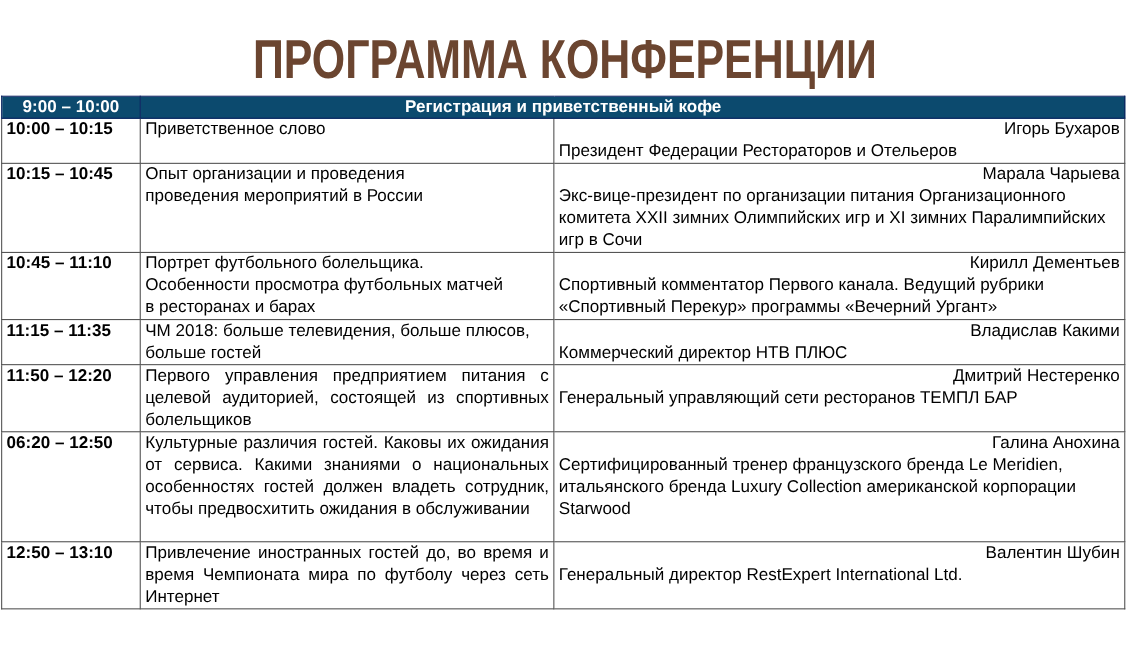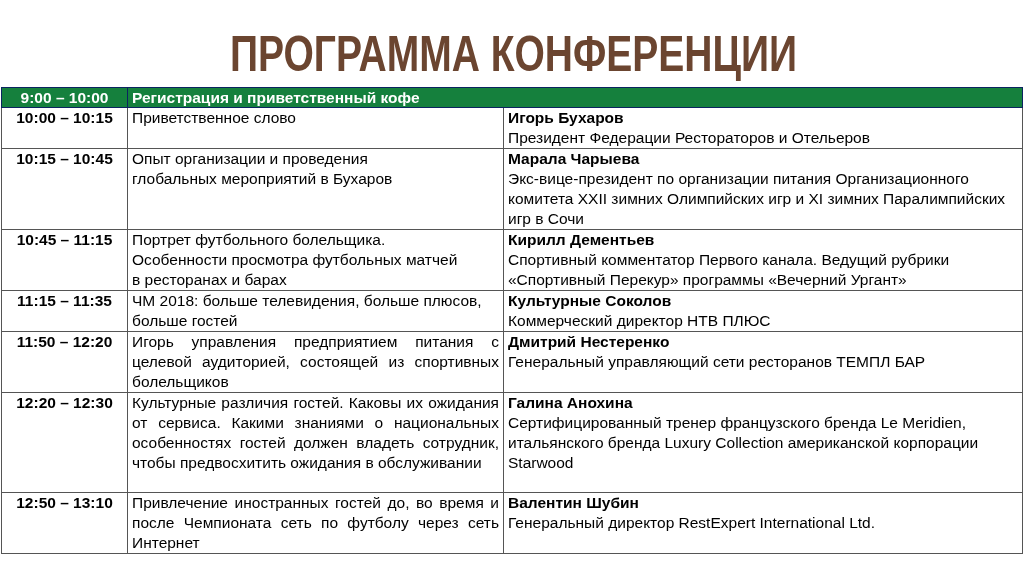--- a/index.html
+++ b/index.html
@@ -9,27 +9,27 @@
                 display: flex; justify-content: center; align-items: center; }
   .title { font-family: "Liberation Sans", sans-serif; font-weight: bold; font-size: 50px;
            color: #6b4530; letter-spacing: 0px; transform: scaleX(0.78); transform-origin: center;
            line-height: 56px; white-space: nowrap; }
   table.program { position: absolute; top: 87px; left: 1px; width: 1021px;
                   border-collapse: collapse; table-layout: fixed; font-size: 15.5px; line-height: 20px; }
   table.program td { border: 1px solid #555; padding: 0 4px; vertical-align: top; }
   col.c-time { width: 126px; }
   col.c-topic { width: 376px; }
   col.c-speaker { width: 519px; }
-  tr.band td { background: #15803d; color: #fff; font-weight: bold; height: 19px; line-height: 19px; border-color: #0b2460; }
+  tr.band td { background: #0c4a6e; color: #fff; font-weight: bold; height: 19px; line-height: 19px; border-color: #0b2460; }
   tr.band td.band-time { text-align: center; }
-  tr.band td.band-label { padding-right: 130px; }
-  td.time { font-weight: bold; text-align: center; padding-right: 10px; }
+  tr.band td.band-label { text-align: center; padding-right: 130px; }
+  td.time { font-weight: bold; text-align: left; padding-right: 10px; }
   td.topic { font-weight: normal; }
   td.topic.justify { text-align: justify; text-align-last: left; }
-  .spk-name { font-weight: bold; display: block; }
+  .spk-name { font-weight: normal; display: block; text-align: right; }
   .spk-role { display: block; }
 </style>
 </head>
 <body>
 
 <div class="title-wrap">
   <div class="title">ПРОГРАММА КОНФЕРЕНЦИИ</div>
 </div>
 
 <table class="program">
@@ -46,60 +46,60 @@
     <tr style="height:40px">
       <td class="time">10:00 – 10:15</td>
       <td class="topic">Приветственное слово</td>
       <td>
         <span class="spk-name">Игорь Бухаров</span>
         <span class="spk-role">Президент Федерации Рестораторов и Отельеров</span>
       </td>
     </tr>
     <tr style="height:80px">
       <td class="time">10:15 – 10:45</td>
-      <td class="topic" style="padding-right:60px">Опыт организации и проведения глобальных мероприятий в Бухаров</td>
+      <td class="topic" style="padding-right:60px">Опыт организации и проведения проведения мероприятий в России</td>
       <td>
         <span class="spk-name">Марала Чарыева</span>
         <span class="spk-role" style="padding-right:6px">Экс-вице-президент по организации питания Организационного комитета XXII зимних Олимпийских игр и XI зимних Паралимпийских игр в Сочи</span>
       </td>
     </tr>
     <tr style="height:60px">
-      <td class="time">10:45 – 11:15</td>
+      <td class="time">10:45 – 11:10</td>
       <td class="topic" style="padding-right:40px">Портрет футбольного болельщика. Особенности просмотра футбольных матчей в ресторанах и барах</td>
       <td>
         <span class="spk-name">Кирилл Дементьев</span>
         <span class="spk-role" style="padding-right:60px">Спортивный комментатор Первого канала. Ведущий рубрики «Спортивный Перекур» программы «Вечерний Ургант»</span>
       </td>
     </tr>
     <tr style="height:40px">
       <td class="time">11:15 – 11:35</td>
       <td class="topic" style="padding-right:20px">ЧМ 2018: больше телевидения, больше плюсов, больше гостей</td>
       <td>
-        <span class="spk-name">Культурные Соколов</span>
+        <span class="spk-name">Владислав Какими</span>
         <span class="spk-role">Коммерческий директор НТВ ПЛЮС</span>
       </td>
     </tr>
     <tr style="height:60px">
       <td class="time">11:50 – 12:20</td>
-      <td class="topic justify">Игорь управления предприятием питания с целевой аудиторией, состоящей из спортивных болельщиков</td>
+      <td class="topic justify">Первого управления предприятием питания с целевой аудиторией, состоящей из спортивных болельщиков</td>
       <td>
         <span class="spk-name">Дмитрий Нестеренко</span>
         <span class="spk-role">Генеральный управляющий сети ресторанов ТЕМПЛ БАР</span>
       </td>
     </tr>
     <tr style="height:100px">
-      <td class="time">12:20 – 12:30</td>
+      <td class="time">06:20 – 12:50</td>
       <td class="topic justify">Культурные различия гостей. Каковы их ожидания от сервиса. Какими знаниями о национальных особенностях гостей должен владеть сотрудник, чтобы предвосхитить ожидания в обслуживании</td>
       <td>
         <span class="spk-name">Галина Анохина</span>
         <span class="spk-role">Сертифицированный тренер французского бренда Le Meridien, итальянского бренда Luxury Collection американской корпорации Starwood</span>
       </td>
     </tr>
     <tr style="height:60px">
       <td class="time">12:50 – 13:10</td>
-      <td class="topic justify">Привлечение иностранных гостей до, во время и после Чемпионата сеть по футболу через сеть Интернет</td>
+      <td class="topic justify">Привлечение иностранных гостей до, во время и время Чемпионата мира по футболу через сеть Интернет</td>
       <td>
         <span class="spk-name">Валентин Шубин</span>
         <span class="spk-role">Генеральный директор RestExpert International Ltd.</span>
       </td>
     </tr>
   </tbody>
 </table>
 
 </body></html>

